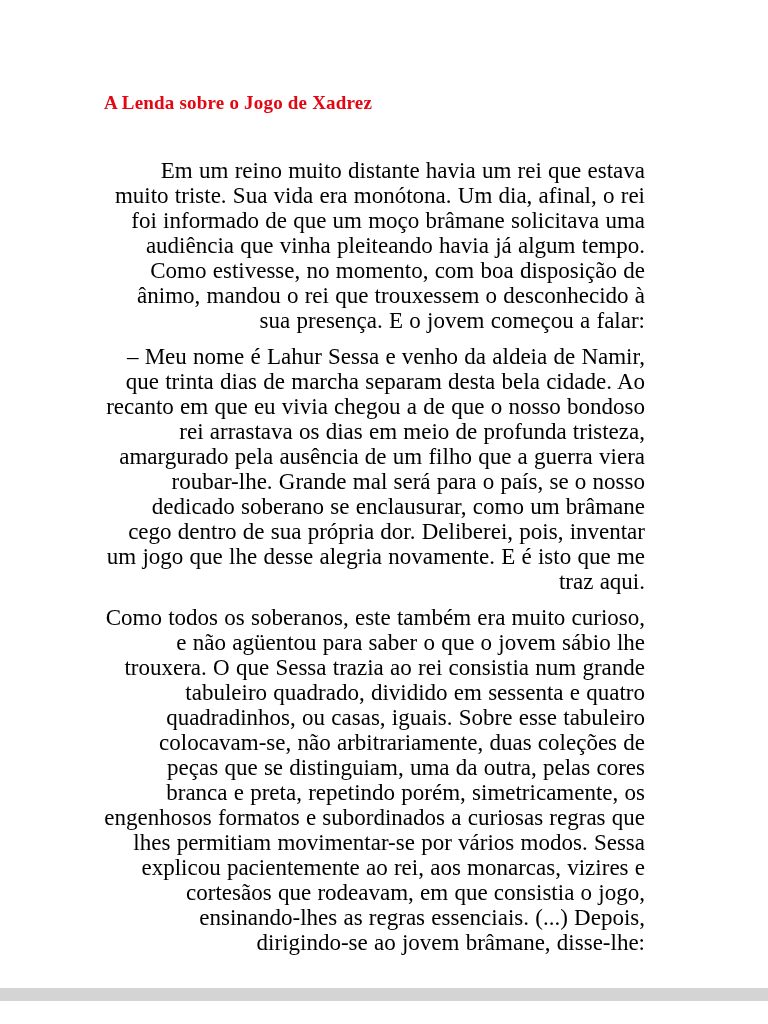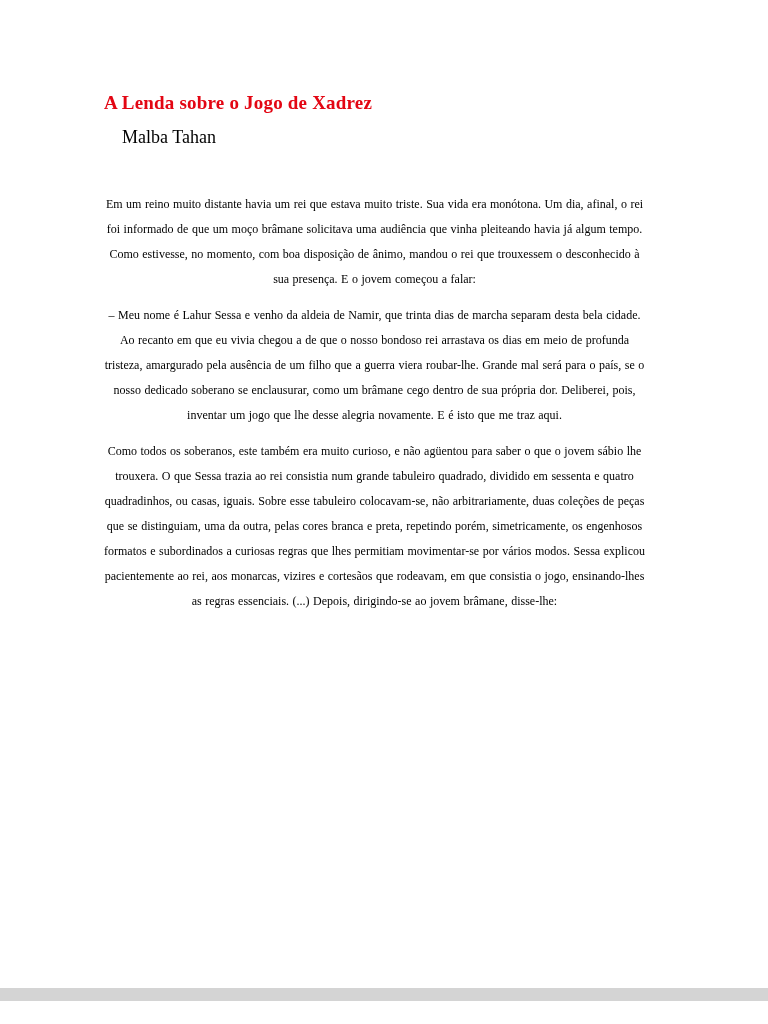--- a/index.html
+++ b/index.html
@@ -35,41 +35,40 @@
     margin: 13px 0 0 18px;
     font-size: 18px;
     line-height: 21px;
     color: #000000;
   }
   .doc-body {
     margin-top: 44px;
   }
   .doc-body p {
     margin: 0 17px 11px 0;
-    font-size: 12px;
+    font-size: 23px;
     line-height: 25px;
-    text-align: center;
+    text-align: right;
     word-spacing: 0.5px;
   }
   .page-gap {
     position: absolute;
     left: 0;
     top: 988px;
     width: 768px;
     height: 13px;
     background: #d4d4d4;
   }
 </style>
 </head>
 <body>
 
 <div class="page">
   <div class="content">
     <h1 class="doc-title">A Lenda sobre o Jogo de Xadrez</h1>
-    <div class="doc-author">Malba Tahan</div>
     <div class="doc-body">
       <p>Em um reino muito distante havia um rei que estava muito triste. Sua vida era monótona. Um dia, afinal, o rei foi informado de que um moço brâmane solicitava uma audiência que vinha pleiteando havia já algum tempo. Como estivesse, no momento, com boa disposição de ânimo, mandou o rei que trouxessem o desconhecido à sua presença. E o jovem começou a falar:</p>
       <p>– Meu nome é Lahur Sessa e venho da aldeia de Namir, que trinta dias de marcha separam desta bela cidade. Ao recanto em que eu vivia chegou a de que o nosso bondoso rei arrastava os dias em meio de profunda tristeza, amargurado pela ausência de um filho que a guerra viera roubar-lhe. Grande mal será para o país, se o nosso dedicado soberano se enclausurar, como um brâmane cego dentro de sua própria dor. Deliberei, pois, inventar um jogo que lhe desse alegria novamente. E é isto que me traz aqui.</p>
       <p>Como todos os soberanos, este também era muito curioso, e não agüentou para saber o que o jovem sábio lhe trouxera. O que Sessa trazia ao rei consistia num grande tabuleiro quadrado, dividido em sessenta e quatro quadradinhos, ou casas, iguais. Sobre esse tabuleiro colocavam-se, não arbitrariamente, duas coleções de peças que se distinguiam, uma da outra, pelas cores branca e preta, repetindo porém, simetricamente, os engenhosos formatos e subordinados a curiosas regras que lhes permitiam movimentar-se por vários modos. Sessa explicou pacientemente ao rei, aos monarcas, vizires e cortesãos que rodeavam, em que consistia o jogo, ensinando-lhes as regras essenciais. (...) Depois, dirigindo-se ao jovem brâmane, disse-lhe:</p>
     </div>
   </div>
   <div class="page-gap"></div>
 </div>
 
 </body></html>

